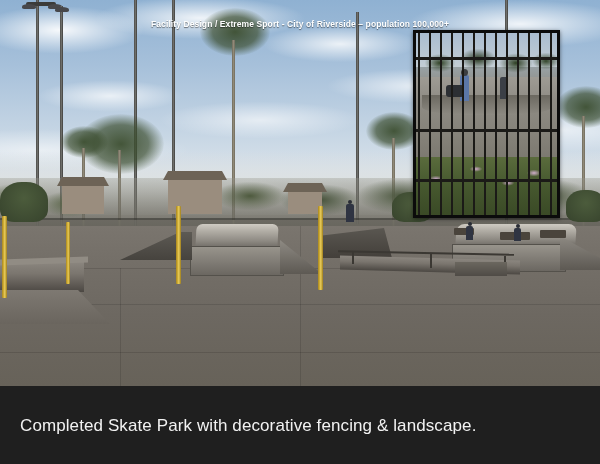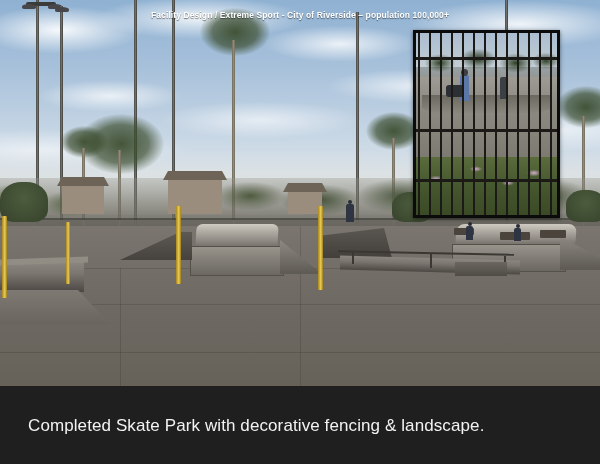--- a/index.html
+++ b/index.html
@@ -205,21 +205,21 @@
     line-height: 11px;
     text-shadow: 0 1px 1px rgba(0,0,0,.45);
   }
   .title-sub {
     font-size: 8.5px;
     font-weight: bold;
     color: #ffffff;
     letter-spacing: .1px;
     line-height: 11px;
     text-shadow: 0 1px 1px rgba(0,0,0,.5);
-    margin-top: 8px;
+    margin-top: 17px;
   }
 
   
   .inset {
     position: absolute;
     left: 413px;
     top: 30px;
     width: 147px;
     height: 188px;
     background: #0b0b0b;
@@ -305,21 +305,21 @@
     width: 600px;
     height: 78px;
     background: #1f1f1f;
     display: flex;
     align-items: center;
   }
   .caption-text {
     color: #f2f2f2;
     font-size: 17px;
     line-height: 21px;
-    padding-left: 28px;
+    padding-left: 20px;
     letter-spacing: .1px;
     white-space: nowrap;
   }
 </style>
 </head>
 <body>
 
 <div class="slide">
 
   <div class="photo">

